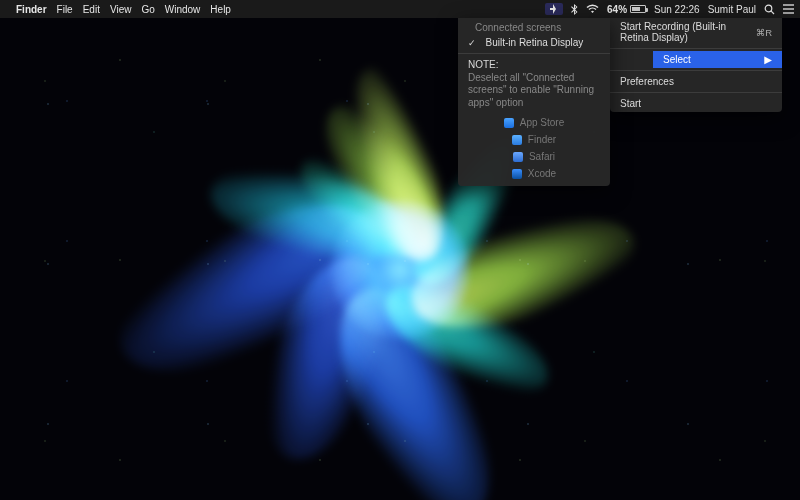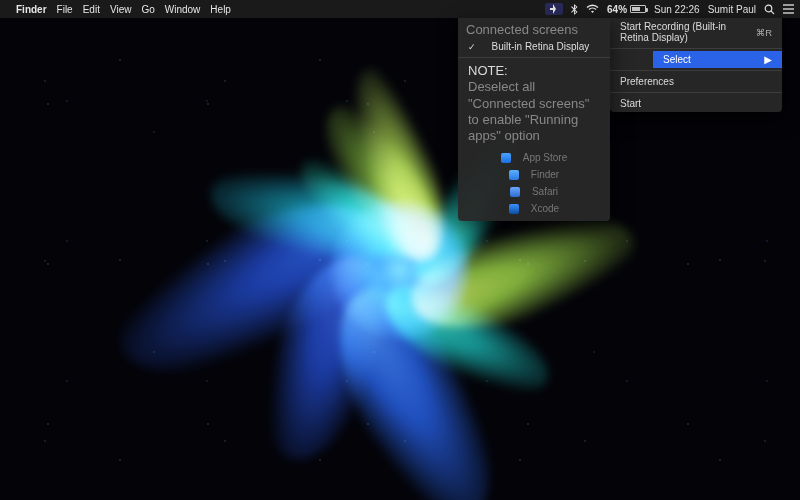--- a/index.html
+++ b/index.html
@@ -33,27 +33,27 @@
       radial-gradient(circle at 48% 72%, rgba(80,150,255,.35) 0 1px, transparent 1px),
       radial-gradient(circle at 70% 60%, rgba(90,210,200,.3) 0 1px, transparent 1px),
       radial-gradient(circle at 25% 45%, rgba(160,220,120,.3) 0 1px, transparent 1px);
       background-size:160px 160px,200px 200px,140px 140px,220px 220px,180px 180px;
       opacity:.4; mix-blend-mode:screen; }
 
   
   .menu { position:absolute; top:18px; background:rgba(40,40,40,0.96); color:#ddd; font-size:10px; box-shadow:0 6px 20px rgba(0,0,0,.6); border-radius:0 0 4px 4px; z-index:30; }
   .menu.right-menu { right:18px; width:172px; }
   .menu.left-menu { right:190px; width:152px; padding-bottom:4px; }
-  .menu-row { padding:3px 10px; display:flex; align-items:center; gap:12px; cursor:default; }
+  .menu-row { padding:3px 10px; display:flex; align-items:center; gap:6px; cursor:default; }
   .menu-row.shortcut { justify-content:space-between; }
   .menu-row.hl { background:#2a62e8; color:#fff;margin-left:43px; }
   .menu-row.disabled { color:#777;justify-content:center; }
   .menu-sep { height:1px; background:rgba(255,255,255,.1); margin:2px 0; }
-  .menu-header { color:#888; padding:4px 8px 1px; font-size:13px; }
-  .note-block { padding:3px 10px 5px; color:#888; font-size:13px; line-height:1.25; }
+  .menu-header { color:#888; padding:4px 17px 1px; font-size:10px; }
+  .note-block { padding:3px 10px 5px; color:#888; font-size:10px; line-height:1.25; }
   .note-title { color:#d9d9d9; }
   .chk::before { content:"✓"; margin-right:4px; color:#ddd; font-size:9px; }
   .arrow { margin-left:auto; }
   .app-ico { width:10px; height:10px; border-radius:2px; display:inline-block; }
   .app-ico.blue { background:linear-gradient(#4aa3ff,#1a6fe0); }
   .app-ico.f { background:linear-gradient(#5bb0ff,#2a7be0); }
   .app-ico.comp { background:linear-gradient(#6aa8ff,#2d6cd0); }
   .app-ico.x { background:linear-gradient(#3a8fff,#0a4fa0); }
   .sc { color:#aaa; font-size:9.5px; }
 </style>

